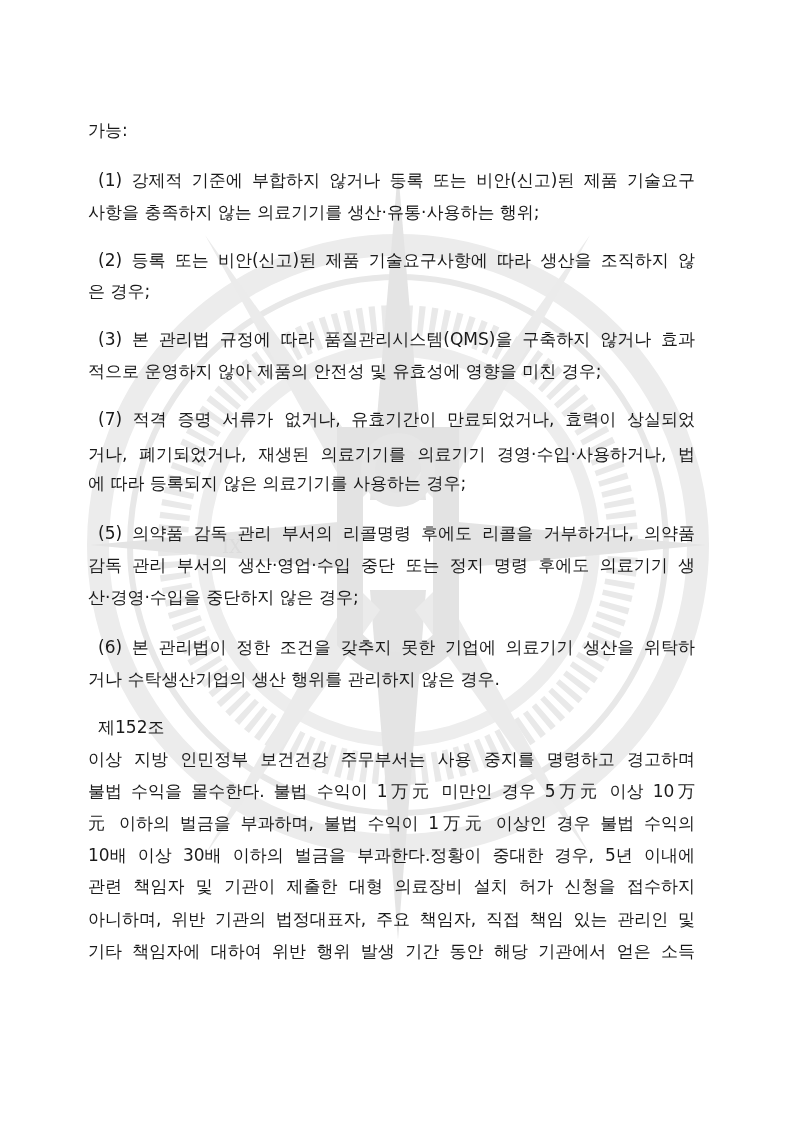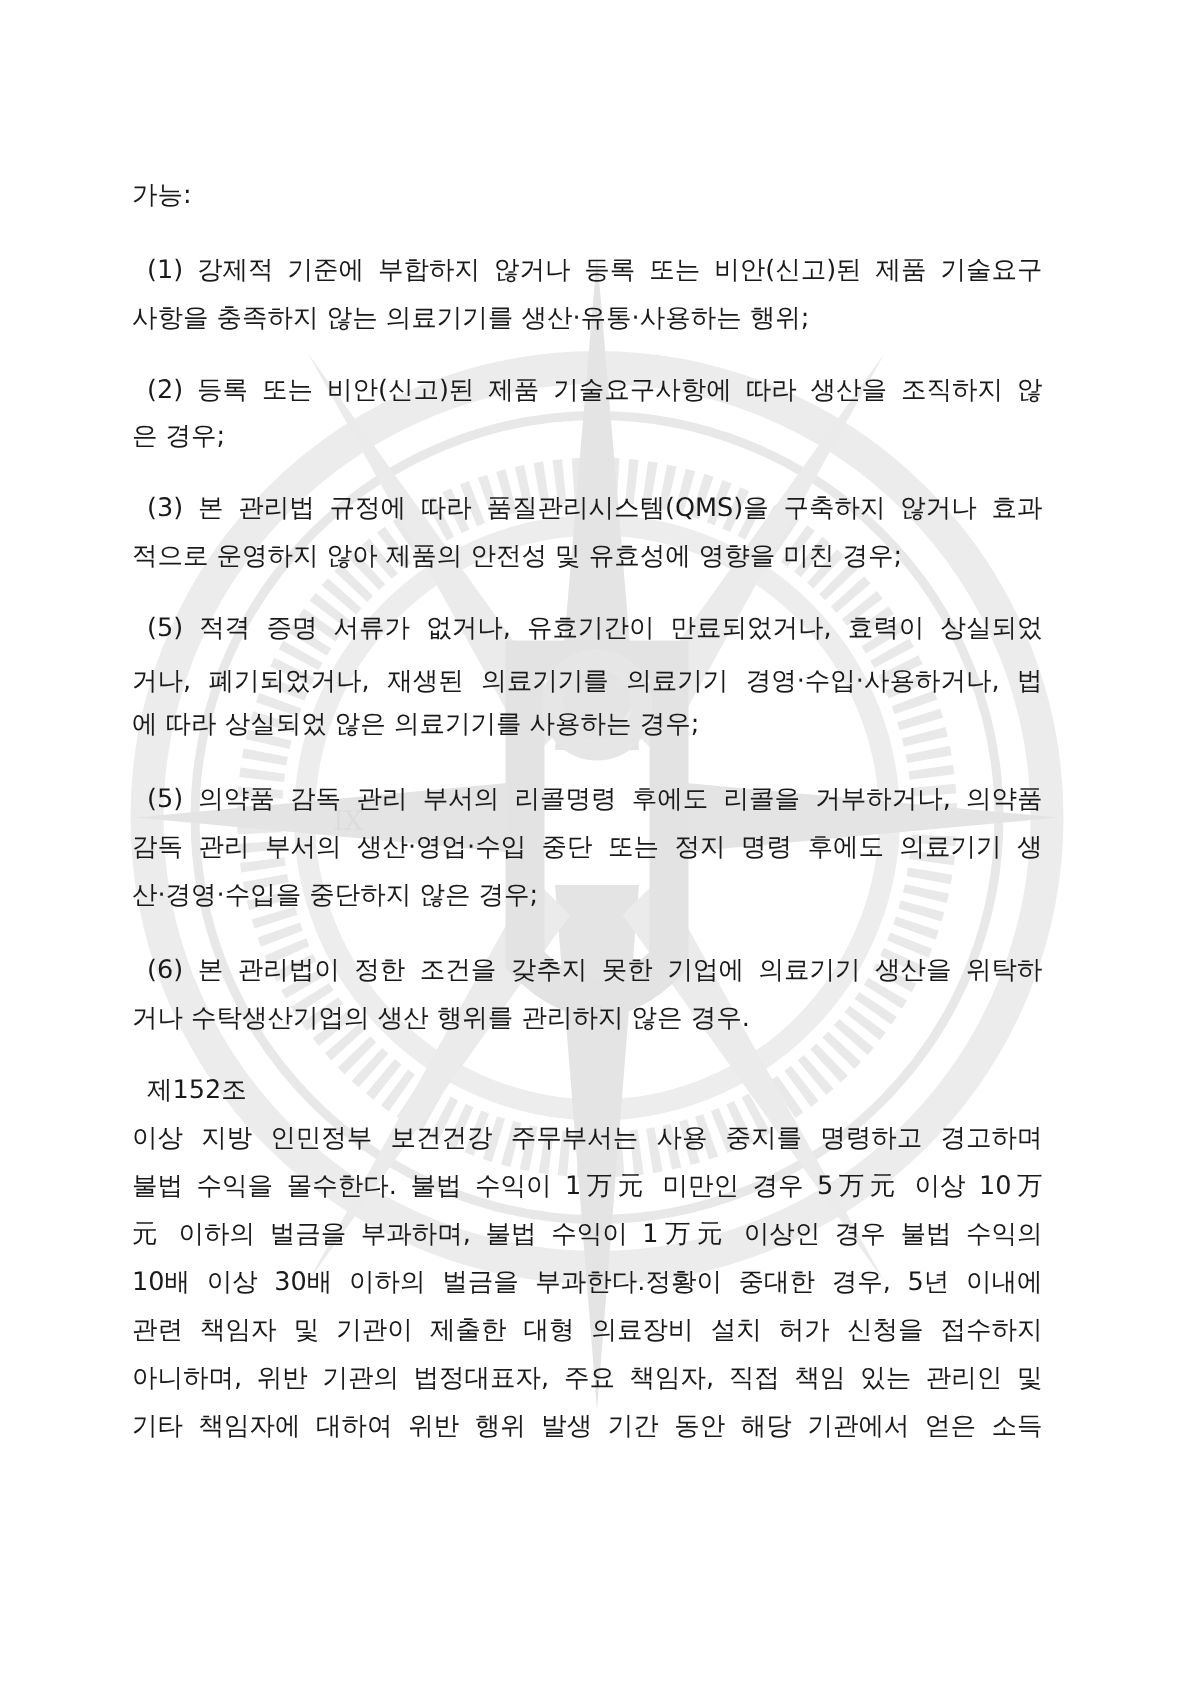--- a/index.html
+++ b/index.html
@@ -97,23 +97,23 @@
     <div class="line justify indent" style="top:244px;">(2) 등록 또는 비안(신고)된 제품 기술요구사항에 따라 생산을 조직하지 않</div>
     <div class="line left" style="top:275px;">은 경우;</div>
   </div>
 
   <div>
     <div class="line justify indent" style="top:323px;">(3) 본 관리법 규정에 따라 품질관리시스템(QMS)을 구축하지 않거나 효과</div>
     <div class="line left" style="top:355px;">적으로 운영하지 않아 제품의 안전성 및 유효성에 영향을 미친 경우;</div>
   </div>
 
   <div>
-    <div class="line justify indent" style="top:403px;">(5) 적격 증명 서류가 없거나, 유효기간이 만료되었거나, 효력이 상실되었</div>
+    <div class="line justify indent" style="top:403px;">(7) 적격 증명 서류가 없거나, 유효기간이 만료되었거나, 효력이 상실되었</div>
     <div class="line justify" style="top:438px;">거나, 폐기되었거나, 재생된 의료기기를 의료기기 경영·수입·사용하거나, 법</div>
-    <div class="line left" style="top:467px;">에 따라 상실되었 않은 의료기기를 사용하는 경우;</div>
+    <div class="line left" style="top:467px;">에 따라 등록되지 않은 의료기기를 사용하는 경우;</div>
   </div>
 
   <div>
     <div class="line justify indent" style="top:517px;">(5) 의약품 감독 관리 부서의 리콜명령 후에도 리콜을 거부하거나, 의약품</div>
     <div class="line justify" style="top:549px;">감독 관리 부서의 생산·영업·수입 중단 또는 정지 명령 후에도 의료기기 생</div>
     <div class="line left" style="top:581px;">산·경영·수입을 중단하지 않은 경우;</div>
   </div>
 
   <div>
     <div class="line justify indent" style="top:631px;">(6) 본 관리법이 정한 조건을 갖추지 못한 기업에 의료기기 생산을 위탁하</div>

